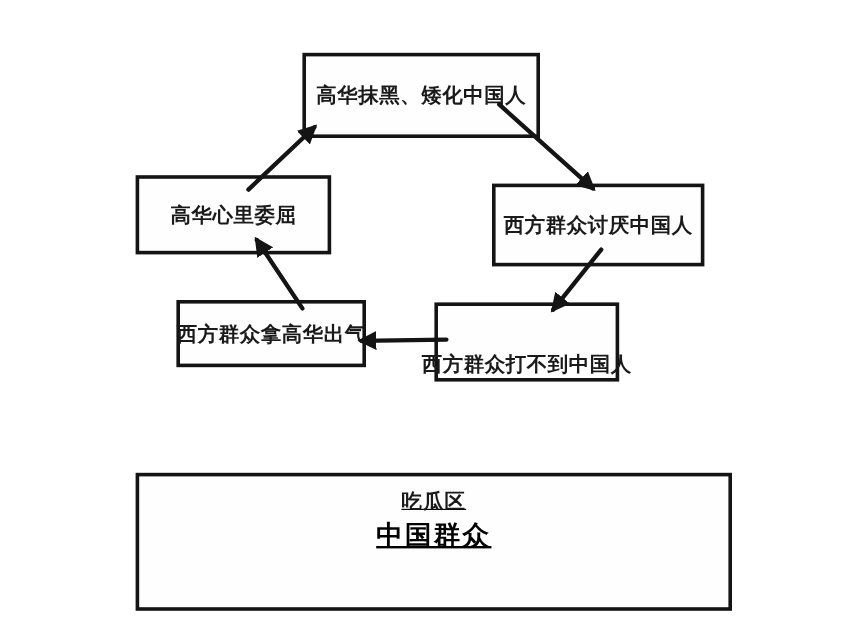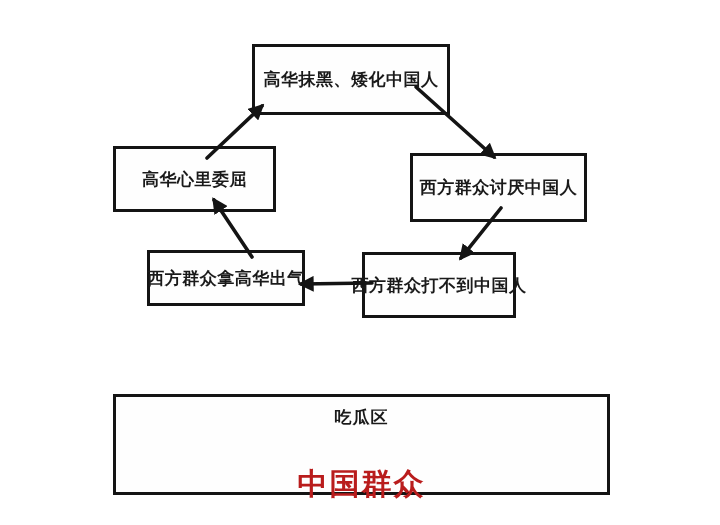--- a/index.html
+++ b/index.html
@@ -28,38 +28,39 @@
     font-size: 17px;
     font-weight: bold;
     color: #1a1a1a;
     letter-spacing: 0.5px;
     white-space: nowrap;
   }
   #n-defame    { left: 252px; top: 44px;  width: 198px; height: 71px; }
   #n-aggrieved { left: 113px; top: 146px; width: 163px; height: 66px; }
   #n-dislike   { left: 410px; top: 153px; width: 177px; height: 69px; }
   #n-vent      { left: 147px; top: 250px; width: 158px; height: 56px; }
-  #n-cantreach { left: 362px; top: 252px; width: 154px; height: 66px; }
+  #n-cantreach { left: 362px; top: 252px; width: 154px; height: 66px; align-items: flex-end; }
   #audience {
-    left: 113px; top: 394px; width: 497px; height: 101px;
+    left: 113px; top: 394px; width: 497px; height: 115px;
     flex-direction: column;
     justify-content: flex-start;
     padding-top: 9px;
+    text-decoration: underline;
   }
   .aud-title {
     font-size: 17px;
     font-weight: bold;
     color: #1a1a1a;
     letter-spacing: 1px;
   }
   .aud-main {
-    margin-top: 35px;
-    font-size: 30px;
+    margin-top: 2px;
+    font-size: 22px;
     font-weight: bold;
-    color: #b91c1c;
+    color: #000000;
     letter-spacing: 2px;
   }
   #arrows {
     position: absolute;
     left: 0; top: 0;
     width: 720px; height: 525px;
     pointer-events: none;
   }
   #arrows line {
     stroke: #141414;

